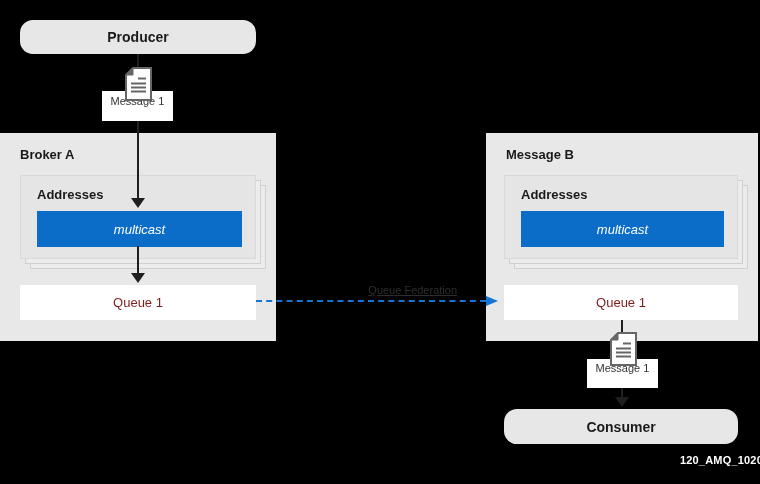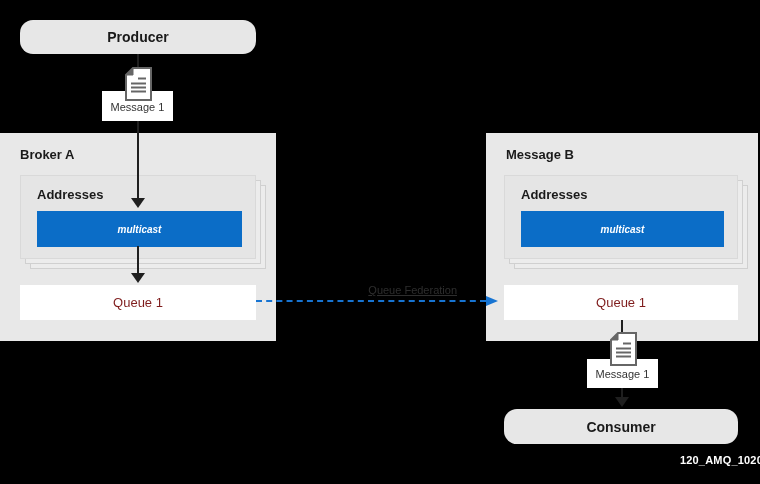--- a/index.html
+++ b/index.html
@@ -30,22 +30,22 @@
 
   
   .stack-layer{background:#ececec;border:1px solid #d0d0d0;width:236px;height:84px;}
   .card{background:#e5e5e5;border:1px solid #d9d9d9;width:236px;height:84px;}
   #stack-a2{left:30px;top:185px;} #stack-a1{left:25px;top:180px;} #card-a{left:20px;top:175px;}
   #stack-b2{left:514px;top:185px;width:234px;} #stack-b1{left:509px;top:180px;width:234px;} #card-b{left:504px;top:175px;width:234px;}
   .card-title{position:absolute;left:16px;top:11px;font-weight:bold;font-size:13px;color:#1a1a1a;}
   .addr-bar{
     position:absolute;left:16px;top:35px;height:36px;
     background:var(--blue,#0b6dc7);color:#ffffff;
-    font-style:italic;font-size:10px;
-    display:flex;align-items:center;justify-content:center;font-weight:bold;
+    font-style:italic;font-size:13px;
+    display:flex;align-items:center;justify-content:center;
   }
   #addr-bar-a{width:205px;} #addr-bar-b{width:203px;}
 
   
   .queue{
     background:#ffffff;color:#7f1d1d;font-size:13px;
     display:flex;align-items:center;justify-content:center;
   }
   #queue-a{left:20px;top:285px;width:236px;height:35px;}
   #queue-b{left:504px;top:285px;width:234px;height:35px;}
@@ -60,21 +60,21 @@
   #arrow-prod{left:131px;top:198px;}
   #line-addr-a{left:137px;top:246px;height:27px;}
   #arrow-addr-a{left:131px;top:273px;}
   #line-queue-b{left:621px;top:320px;height:14px;}
   #line-msg-b{left:621px;top:388px;height:10px;}
   #arrow-msg-b{left:615px;top:397px;}
 
   
   .msg-box{
     background:#ffffff;color:#333333;font-size:11px;
-    display:flex;align-items:flex-end;justify-content:center;padding-bottom:8px;
+    display:flex;align-items:flex-end;justify-content:center;padding-bottom:14px;
   }
   #msg-box-a{left:102px;top:91px;width:71px;height:30px;}
   #msg-box-b{left:587px;top:359px;width:71px;height:29px;}
   #msg-icon-a{left:125px;top:67px;}
   #msg-icon-b{left:610px;top:332px;}
   .msg-icon{width:27px;height:34px;}
 
   
   #fed-line{left:256px;top:300px;width:230px;height:0;border-top:2px dashed var(--fed,#1774d2);}
   #fed-head{

